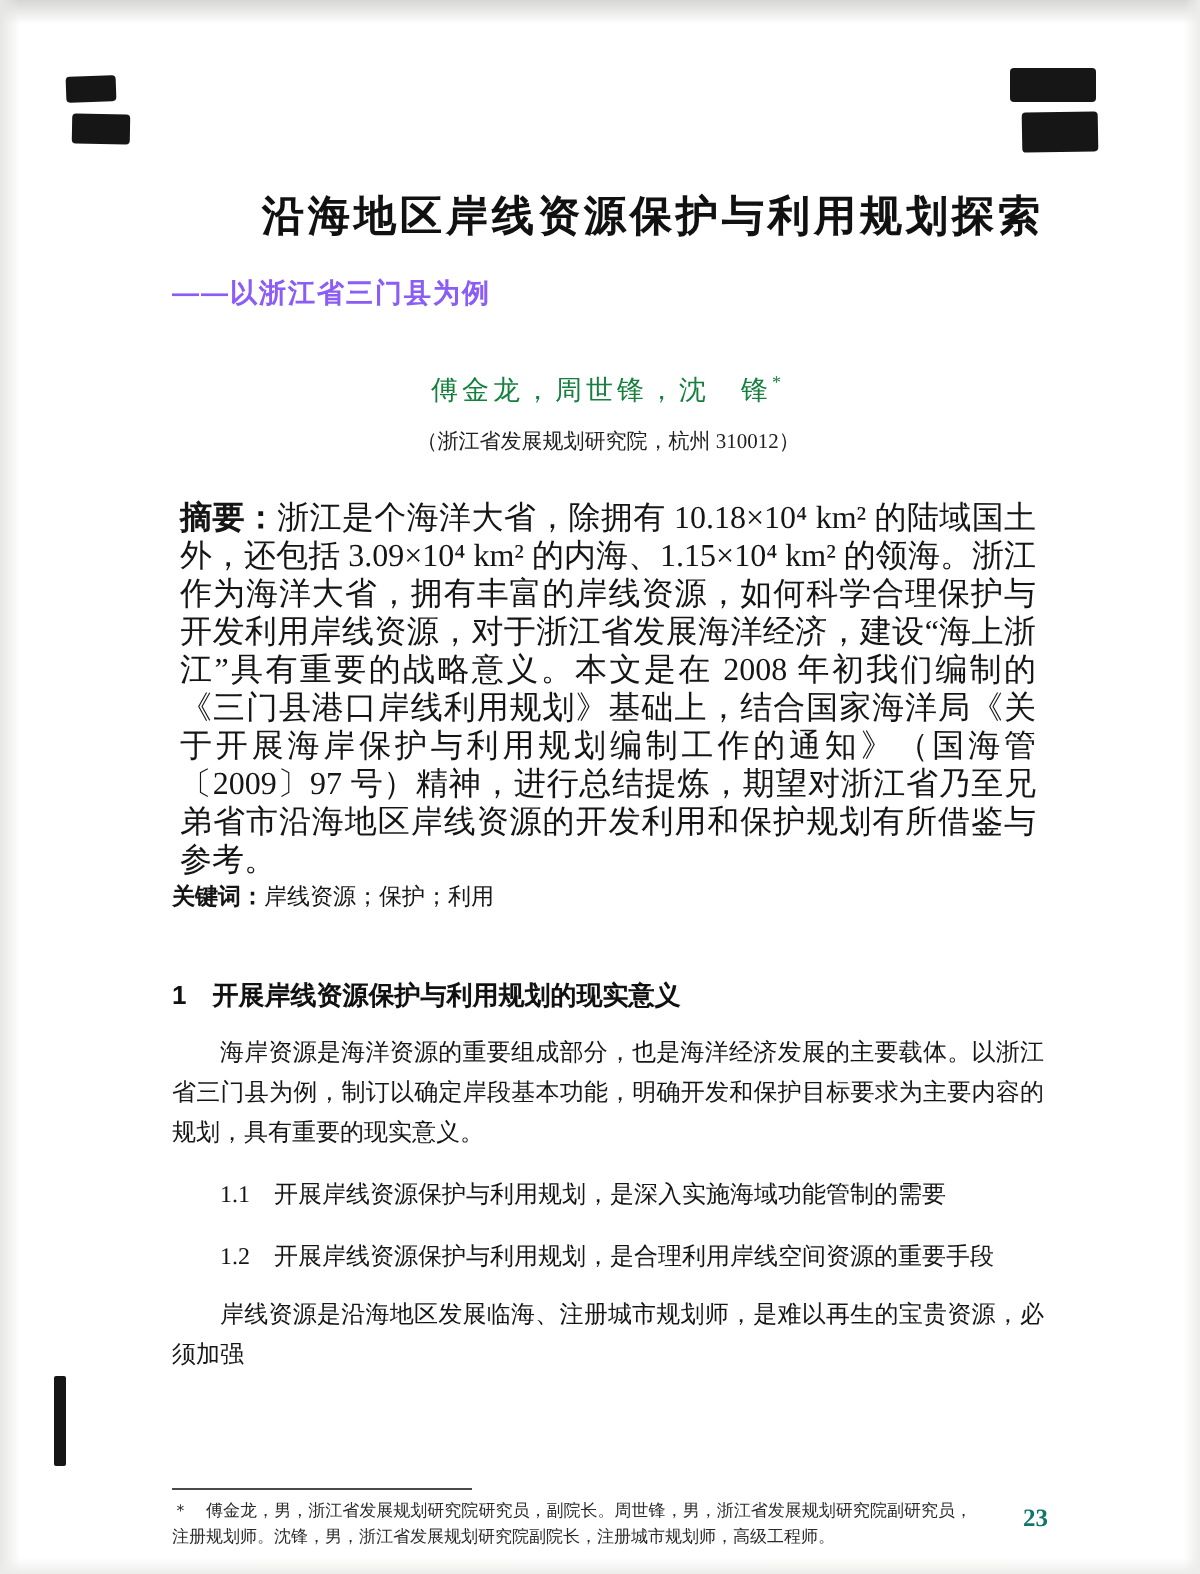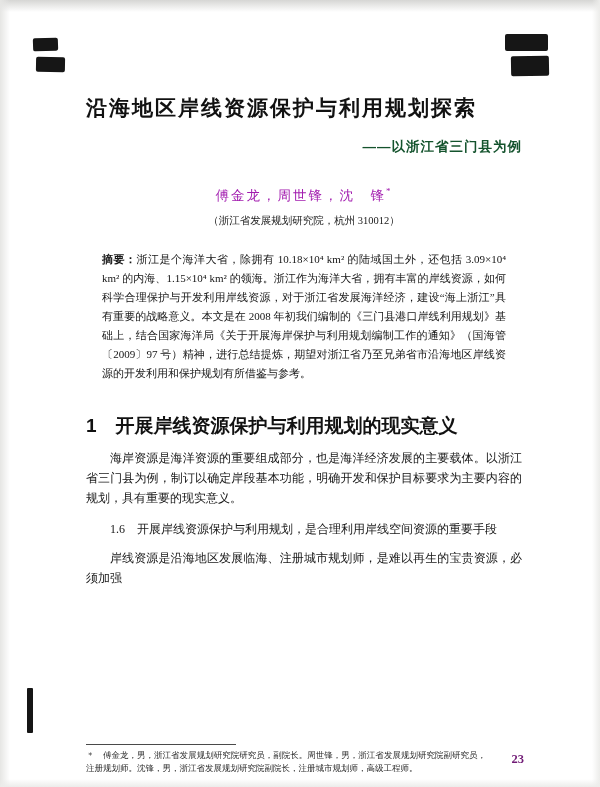--- a/index.html
+++ b/index.html
@@ -34,75 +34,75 @@
   .blob-edge-bar { left: 27px; top: 688px; width: 6px; height: 45px; border-radius: 1px; }
 
   .content {
     position: absolute;
     left: 86px; top: 94px;
     width: 436px;
   }
 
   .title {
     margin: 0;
-    text-align: left;
+    text-align: right;
     font-family: Liberation Sans, sans-serif;
     font-weight: 900;
     font-size: 21px;
     letter-spacing: 2px;
     color: #111;
   }
   .subtitle {
     margin: 16px 0 0;
-    text-align: right;
+    text-align: left;
     font-family: "Liberation Sans", "DejaVu Sans", sans-serif;
     font-weight: 700;
     font-size: 13.5px;
     letter-spacing: 1px;
-    color: #14532d;
+    color: #8b5cf6;
   }
   .authors {
     margin: 30px 0 0;
     text-align: center;
     font-size: 13.5px;
     letter-spacing: 2px;
-    color: #a21caf;
+    color: #15803d;
   }
   .authors sup { font-size: 9px; }
   .affiliation {
     margin: 9px 0 2px;
     text-align: center;
     font-size: 10.5px;
     color: #202020;
   }
 
   .abstract {
-    margin: 22px 16px 0;
-    font-size: 11px;
+    margin: 22px 4px 0;
+    font-size: 16px;
     line-height: 19px;
     text-align: justify;
     color: #151515;
   }
   .abstract .lbl,
   .keywords .lbl {
     font-family: "Liberation Sans", "DejaVu Sans", sans-serif;
     font-weight: 700;
   }
   .keywords {
     margin: 0;
     font-size: 11.5px;
     line-height: 19px;
     color: #151515;
   }
 
   .sec-heading {
     margin: 30px 0 0;
     font-family: "Liberation Sans", "DejaVu Sans", sans-serif;
     font-weight: 700;
-    font-size: 19px;
+    font-size: 13px;
     color: #111;
   }
   .para {
     margin: 9px 0 0;
     font-size: 12px;
     line-height: 20px;
     text-align: justify;
     text-indent: 2em;
     color: #161616;
   }
@@ -127,21 +127,21 @@
   .footnote-rule {
     width: 150px; height: 0;
     border-top: 1px solid #4a4a4a;
     margin-bottom: 4px;
   }
   .page-number {
     position: absolute;
     right: 76px; top: 752px;
     font-weight: 700;
     font-size: 12.5px;
-    color: #701a75;
+    color: #0f766e;
     margin-left: 22px;
   }
 </style>
 </head>
 <body>
 
 <div class="page">
 
   <div class="edge-top"></div>
   <div class="edge-left"></div>
@@ -159,26 +159,28 @@
     <h1 class="title">沿海地区岸线资源保护与利用规划探索</h1>
 
     <div class="subtitle">——以浙江省三门县为例</div>
 
     <div class="authors"><span>傅金龙，周世锋，沈　锋</span><sup>*</sup></div>
 
     <div class="affiliation">（浙江省发展规划研究院，杭州 310012）</div>
 
     <p class="abstract"><span class="lbl">摘要：</span><span>浙江是个海洋大省，除拥有 10.18×10⁴ km² 的陆域国土外，还包括 3.09×10⁴ km² 的内海、1.15×10⁴ km² 的领海。浙江作为海洋大省，拥有丰富的岸线资源，如何科学合理保护与开发利用岸线资源，对于浙江省发展海洋经济，建设“海上浙江”具有重要的战略意义。本文是在 2008 年初我们编制的《三门县港口岸线利用规划》基础上，结合国家海洋局《关于开展海岸保护与利用规划编制工作的通知》（国海管〔2009〕97 号）精神，进行总结提炼，期望对浙江省乃至兄弟省市沿海地区岸线资源的开发利用和保护规划有所借鉴与参考。</span></p>
 
+    <p class="keywords"><span class="lbl">关键词：</span><span>岸线资源；保护；利用</span></p>
 
     <h2 class="sec-heading">1　开展岸线资源保护与利用规划的现实意义</h2>
     <p class="para">海岸资源是海洋资源的重要组成部分，也是海洋经济发展的主要载体。以浙江省三门县为例，制订以确定岸段基本功能，明确开发和保护目标要求为主要内容的规划，具有重要的现实意义。</p>
 
+    <h3 class="sub-heading">1.1　开展岸线资源保护与利用规划，是深入实施海域功能管制的需要</h3>
 
-    <h3 class="sub-heading">1.6　开展岸线资源保护与利用规划，是合理利用岸线空间资源的重要手段</h3>
+    <h3 class="sub-heading">1.2　开展岸线资源保护与利用规划，是合理利用岸线空间资源的重要手段</h3>
     <p class="para">岸线资源是沿海地区发展临海、注册城市规划师，是难以再生的宝贵资源，必须加强</p>
 
   </div>
 
   <div class="footnote">
     <div class="footnote-rule"></div>
     <div>＊　傅金龙，男，浙江省发展规划研究院研究员，副院长。周世锋，男，浙江省发展规划研究院副研究员，注册规划师。沈锋，男，浙江省发展规划研究院副院长，注册城市规划师，高级工程师。</div>
   </div>
 
   <div class="page-number">23</div>

